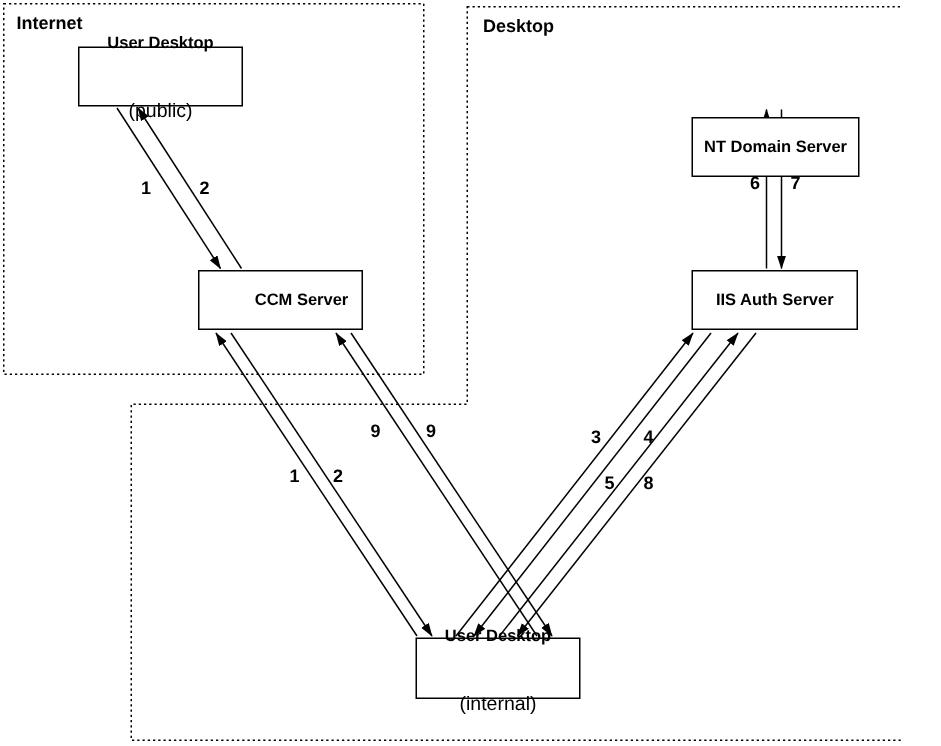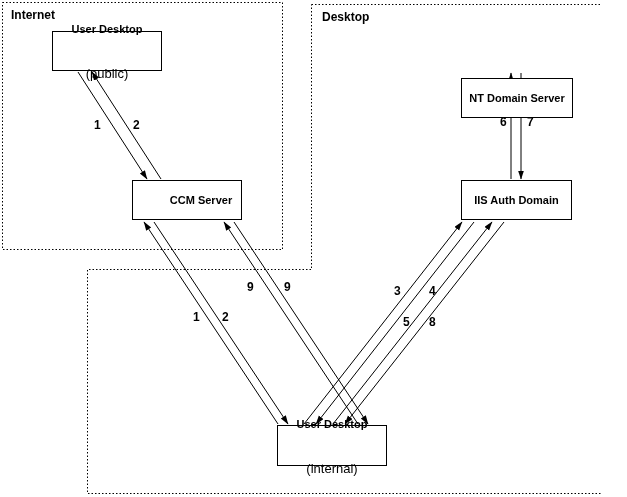--- a/index.html
+++ b/index.html
@@ -70,21 +70,21 @@
 
   <div class="node" style="left:132px;top:180px;width:110px;height:40px;padding-left:28px;">
     <div class="node-title">CCM Server</div>
   </div>
 
   <div class="node" style="left:461px;top:31px;width:112px;height:40px;margin-top:47px;">
     <div class="node-title">NT Domain Server</div>
   </div>
 
   <div class="node" style="left:461px;top:180px;width:111px;height:40px;">
-    <div class="node-title">IIS Auth Domain</div>
+    <div class="node-title">IIS Auth Server</div>
   </div>
 
   <div class="node" style="left:277px;top:425px;width:110px;height:41px;">
     <div class="node-title">User Desktop</div>
     <div class="node-sub">(internal)</div>
   </div>
 
   <div class="num" style="left:94px;top:119px;">1</div>
   <div class="num" style="left:133px;top:119px;">2</div>
   <div class="num" style="left:500px;top:116px;">6</div>

